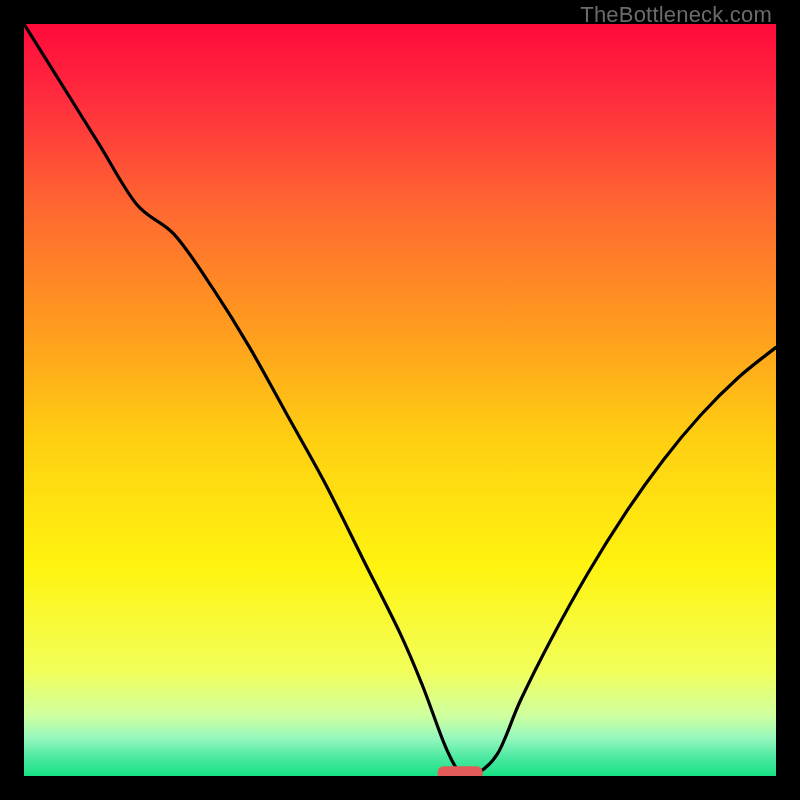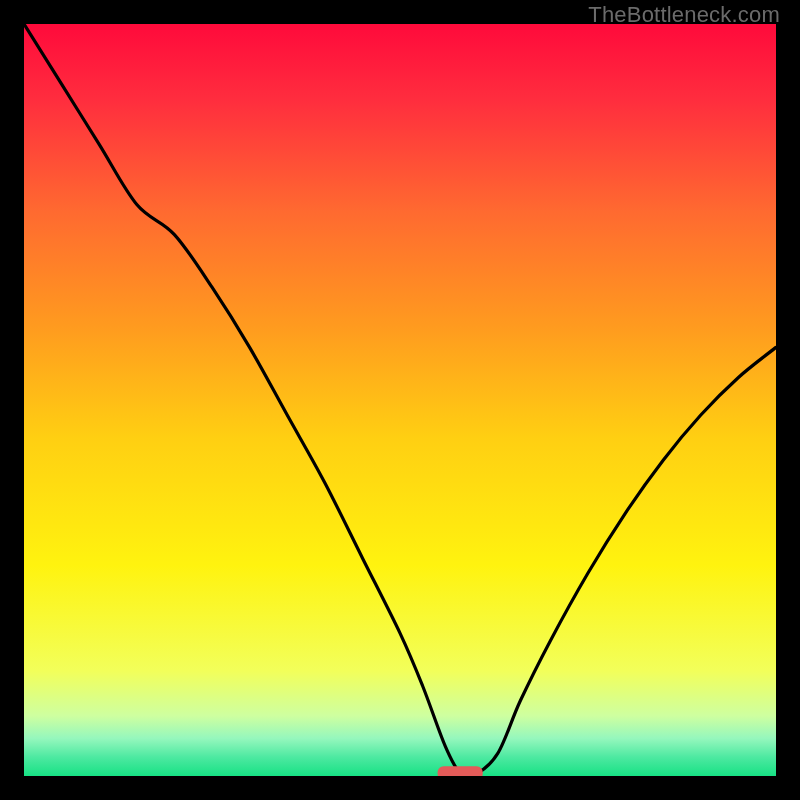--- a/index.html
+++ b/index.html
@@ -15,21 +15,21 @@
     position: absolute;
     top: 24px;
     left: 24px;
     width: 752px;
     height: 752px;
     background: #000;
   }
   .watermark {
     position: absolute;
     top: 2px;
-    right: 20px;
+    right: 28px;
     color: #6b6b6b;
     font-size: 22px;
     font-weight: 400;
     letter-spacing: 0.2px;
   }
   svg {
     display: block;
   }
   .curve {
     fill: none;

